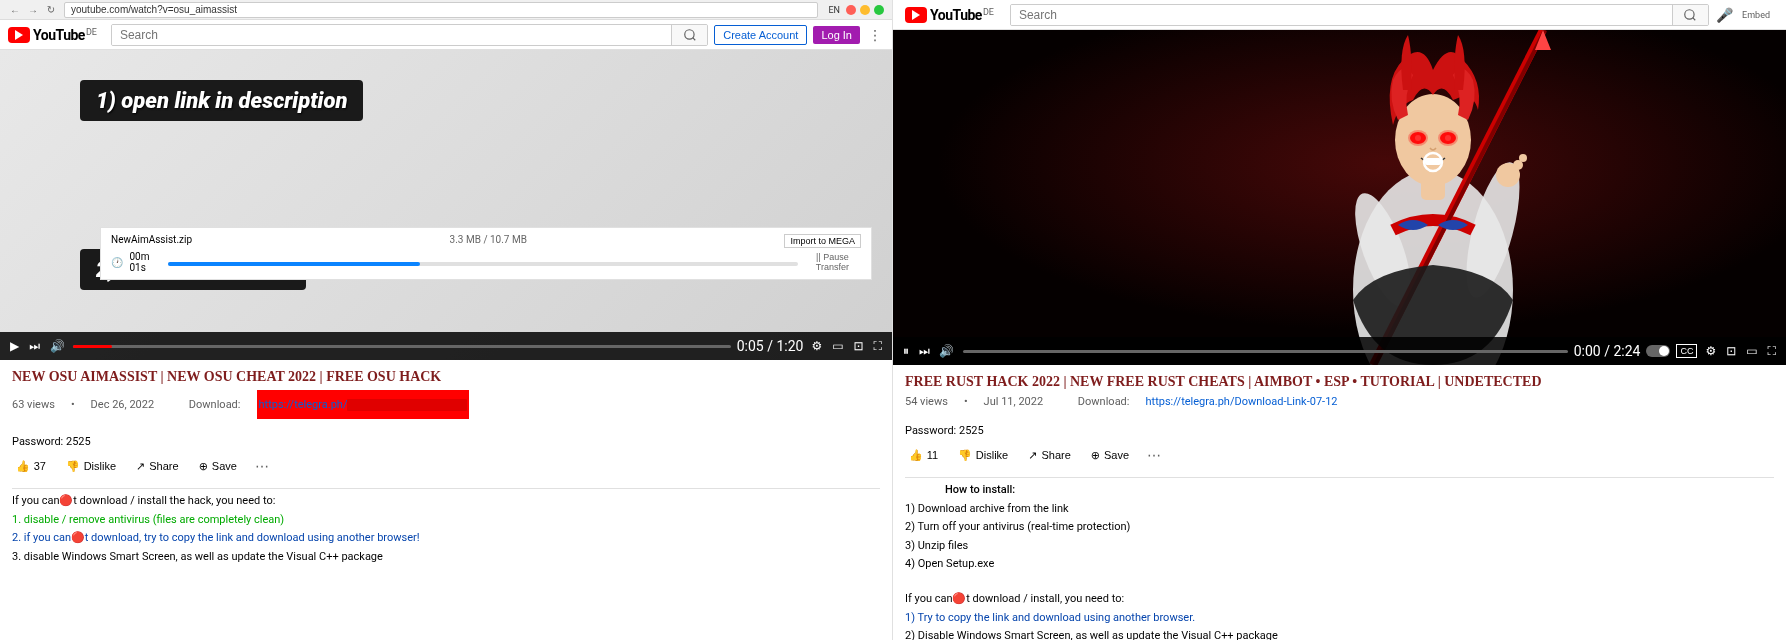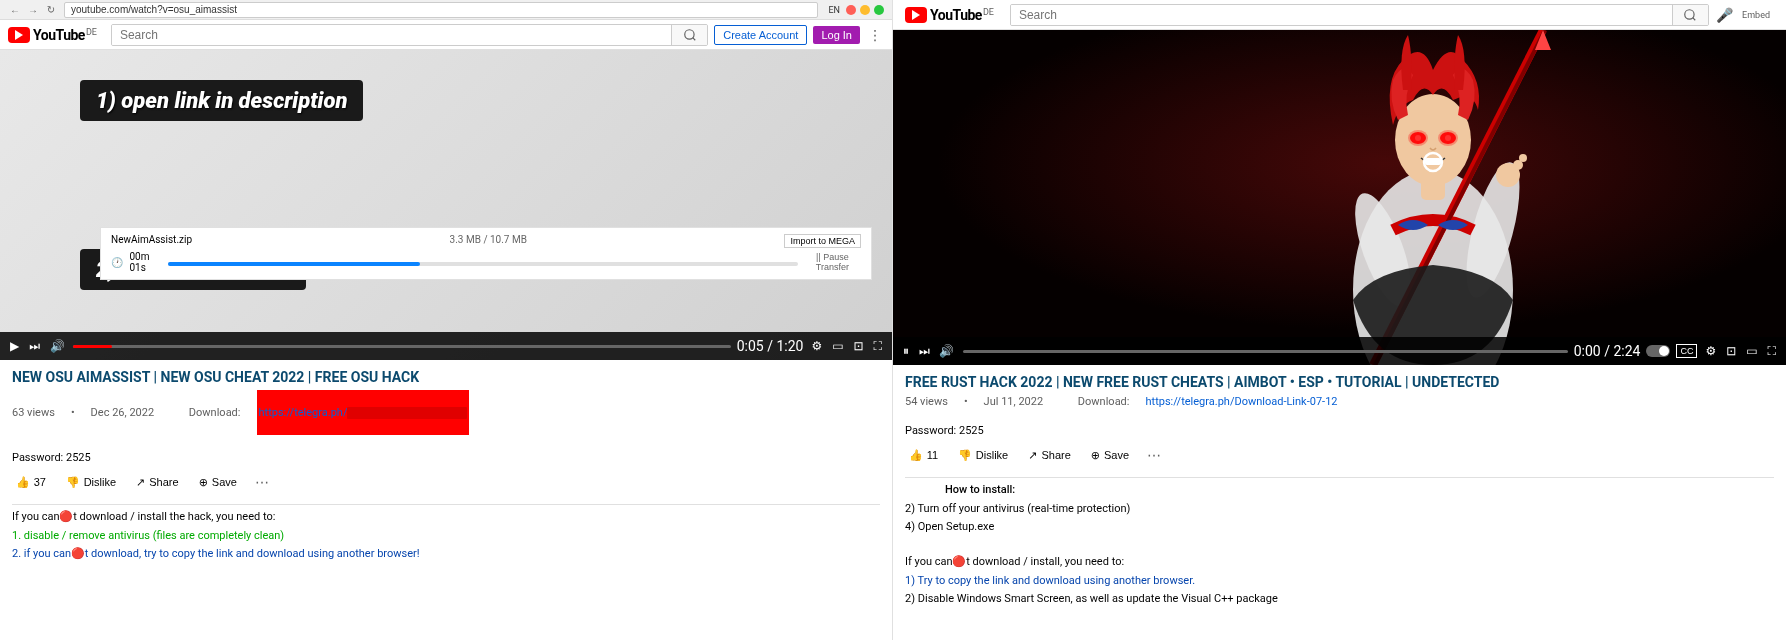--- a/index.html
+++ b/index.html
@@ -314,44 +314,45 @@
     
     .video-info {
       padding: 8px 12px;
       flex: 1;
       overflow: auto;
     }
 
     .video-title {
       font-size: 14px;
       font-weight: bold;
-      color: #0c4a6e;
+      color: #7f1d1d;
       margin-bottom: 4px;
       line-height: 1.3;
+      font-family: Liberation Serif, serif;
     }
 
     .video-meta {
       display: flex;
       align-items: center;
       color: #606060;
       font-size: 11px;
       margin-bottom: 16px;
       gap: 16px;
     }
 
     .download-link {
       color: #065fd4;
       text-decoration: none;
     }
 
     .download-link-redacted {
       color: #065fd4;
       background: #ff0000;
       text-decoration: none;
-      padding: 16px 2px;
+      padding: 8px 2px;
     }
 
     .video-actions {
       display: flex;
       align-items: center;
       gap: 12px;
       margin-bottom: 8px;
       padding: 4px 0;
     }
 
@@ -590,20 +591,21 @@
       </button>
       <button class="more-btn">⋯</button>
     </div>
 
     <hr class="divider">
 
     <div class="video-description">
       <p>If you can🔴t download / install the hack, you need to:</p>
       <p class="green-text">1. disable / remove antivirus (files are completely clean)</p>
       <p style="color:#0645ad;">2. if you can🔴t download, try to copy the link and download using another browser!</p>
+      <p>3. disable Windows Smart Screen, as well as update the Visual C++ package</p>
     </div>
   </div>
 </div>
 
 <div class="right-panel">
 
   <div class="yt-header">
     <div class="yt-logo">
       <div class="yt-logo-icon"></div>
       <div>
@@ -743,21 +745,23 @@
         <span>⊕</span>
         <span>Save</span>
       </button>
       <button class="more-btn">⋯</button>
     </div>
 
     <hr class="divider">
 
     <div class="video-description">
       <p style="font-weight:500;margin-left:40px;">How to install:</p>
+      <p>1) Download archive from the link</p>
       <p>2) Turn off your antivirus (real-time protection)</p>
+      <p>3) Unzip files</p>
       <p>4) Open Setup.exe</p>
       <br>
       <p>If you can🔴t download / install, you need to:</p>
       <p style="color:#0645ad;">1) Try to copy the link and download using another browser.</p>
       <p>2) Disable Windows Smart Screen, as well as update the Visual C++ package</p>
     </div>
   </div>
 </div>
 
 </body></html>

